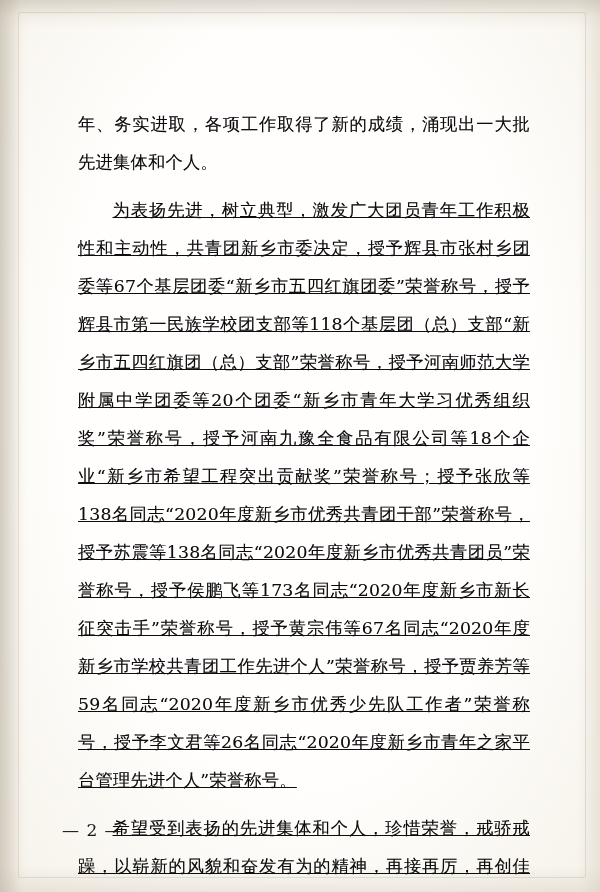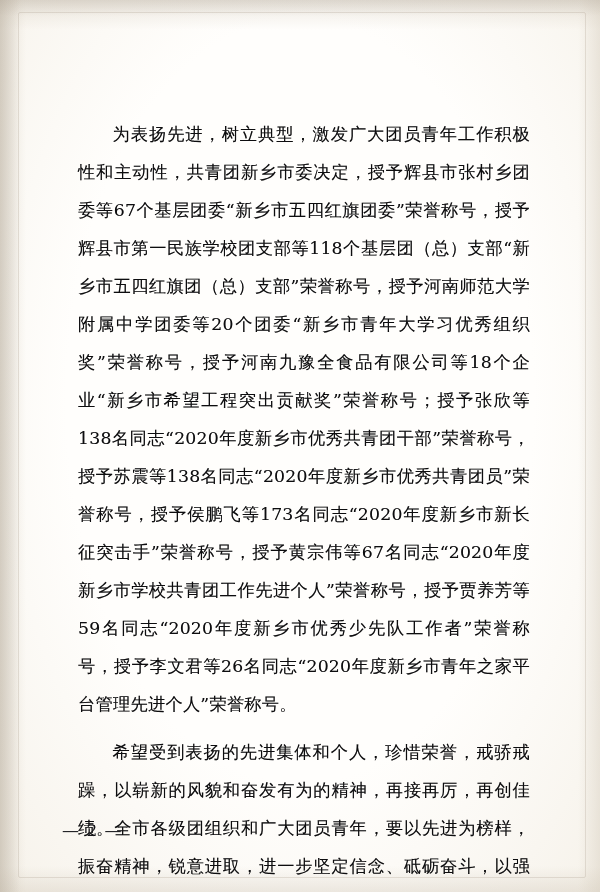--- a/index.html
+++ b/index.html
@@ -59,20 +59,21 @@
     letter-spacing: 0.2px;
     font-family: "DejaVu Serif", "Liberation Serif", serif;
     font-weight: 500;
     text-shadow: 0 0 0.6px rgba(0,0,0,0.35);
   }
   p.indent {
     text-indent: 2em;
   }
   p.gap {
     margin-top: 10px;
+    text-decoration: underline;
   }
   .page-number {
     position: absolute;
     left: 62px;
     bottom: 52px;
     font-size: 17px;
     letter-spacing: 1px;
     color: #16161a;
     font-family: "DejaVu Serif", "Liberation Serif", serif;
   }
@@ -91,18 +92,19 @@
 </style>
 </head>
 <body>
 
 <div class="page">
   <div class="sheet"></div>
   <div class="edge-shadow-left"></div>
   <div class="edge-shadow-top"></div>
 
   <div class="content">
+    <p class="para">年、务实进取，各项工作取得了新的成绩，涌现出一大批先进集体和个人。</p>
     <p class="para indent gap">为表扬先进，树立典型，激发广大团员青年工作积极性和主动性，共青团新乡市委决定，授予辉县市张村乡团委等67个基层团委“新乡市五四红旗团委”荣誉称号，授予辉县市第一民族学校团支部等118个基层团（总）支部“新乡市五四红旗团（总）支部”荣誉称号，授予河南师范大学附属中学团委等20个团委“新乡市青年大学习优秀组织奖”荣誉称号，授予河南九豫全食品有限公司等18个企业“新乡市希望工程突出贡献奖”荣誉称号；授予张欣等138名同志“2020年度新乡市优秀共青团干部”荣誉称号，授予苏震等138名同志“2020年度新乡市优秀共青团员”荣誉称号，授予侯鹏飞等173名同志“2020年度新乡市新长征突击手”荣誉称号，授予黄宗伟等67名同志“2020年度新乡市学校共青团工作先进个人”荣誉称号，授予贾养芳等59名同志“2020年度新乡市优秀少先队工作者”荣誉称号，授予李文君等26名同志“2020年度新乡市青年之家平台管理先进个人”荣誉称号。</p>
     <p class="para indent gap">希望受到表扬的先进集体和个人，珍惜荣誉，戒骄戒躁，以崭新的风貌和奋发有为的精神，再接再厉，再创佳绩。全市各级团组织和广大团员青年，要以先进为榜样，振奋精神，锐意进取，进一步坚定信念、砥砺奋斗，以强烈的事业心和责任感，为开启新时代全面建设社会主义现代化新乡新征程，确</p>
   </div>
 
   <div class="page-number">— 2 —</div>
 </div>
 
 </body></html>

